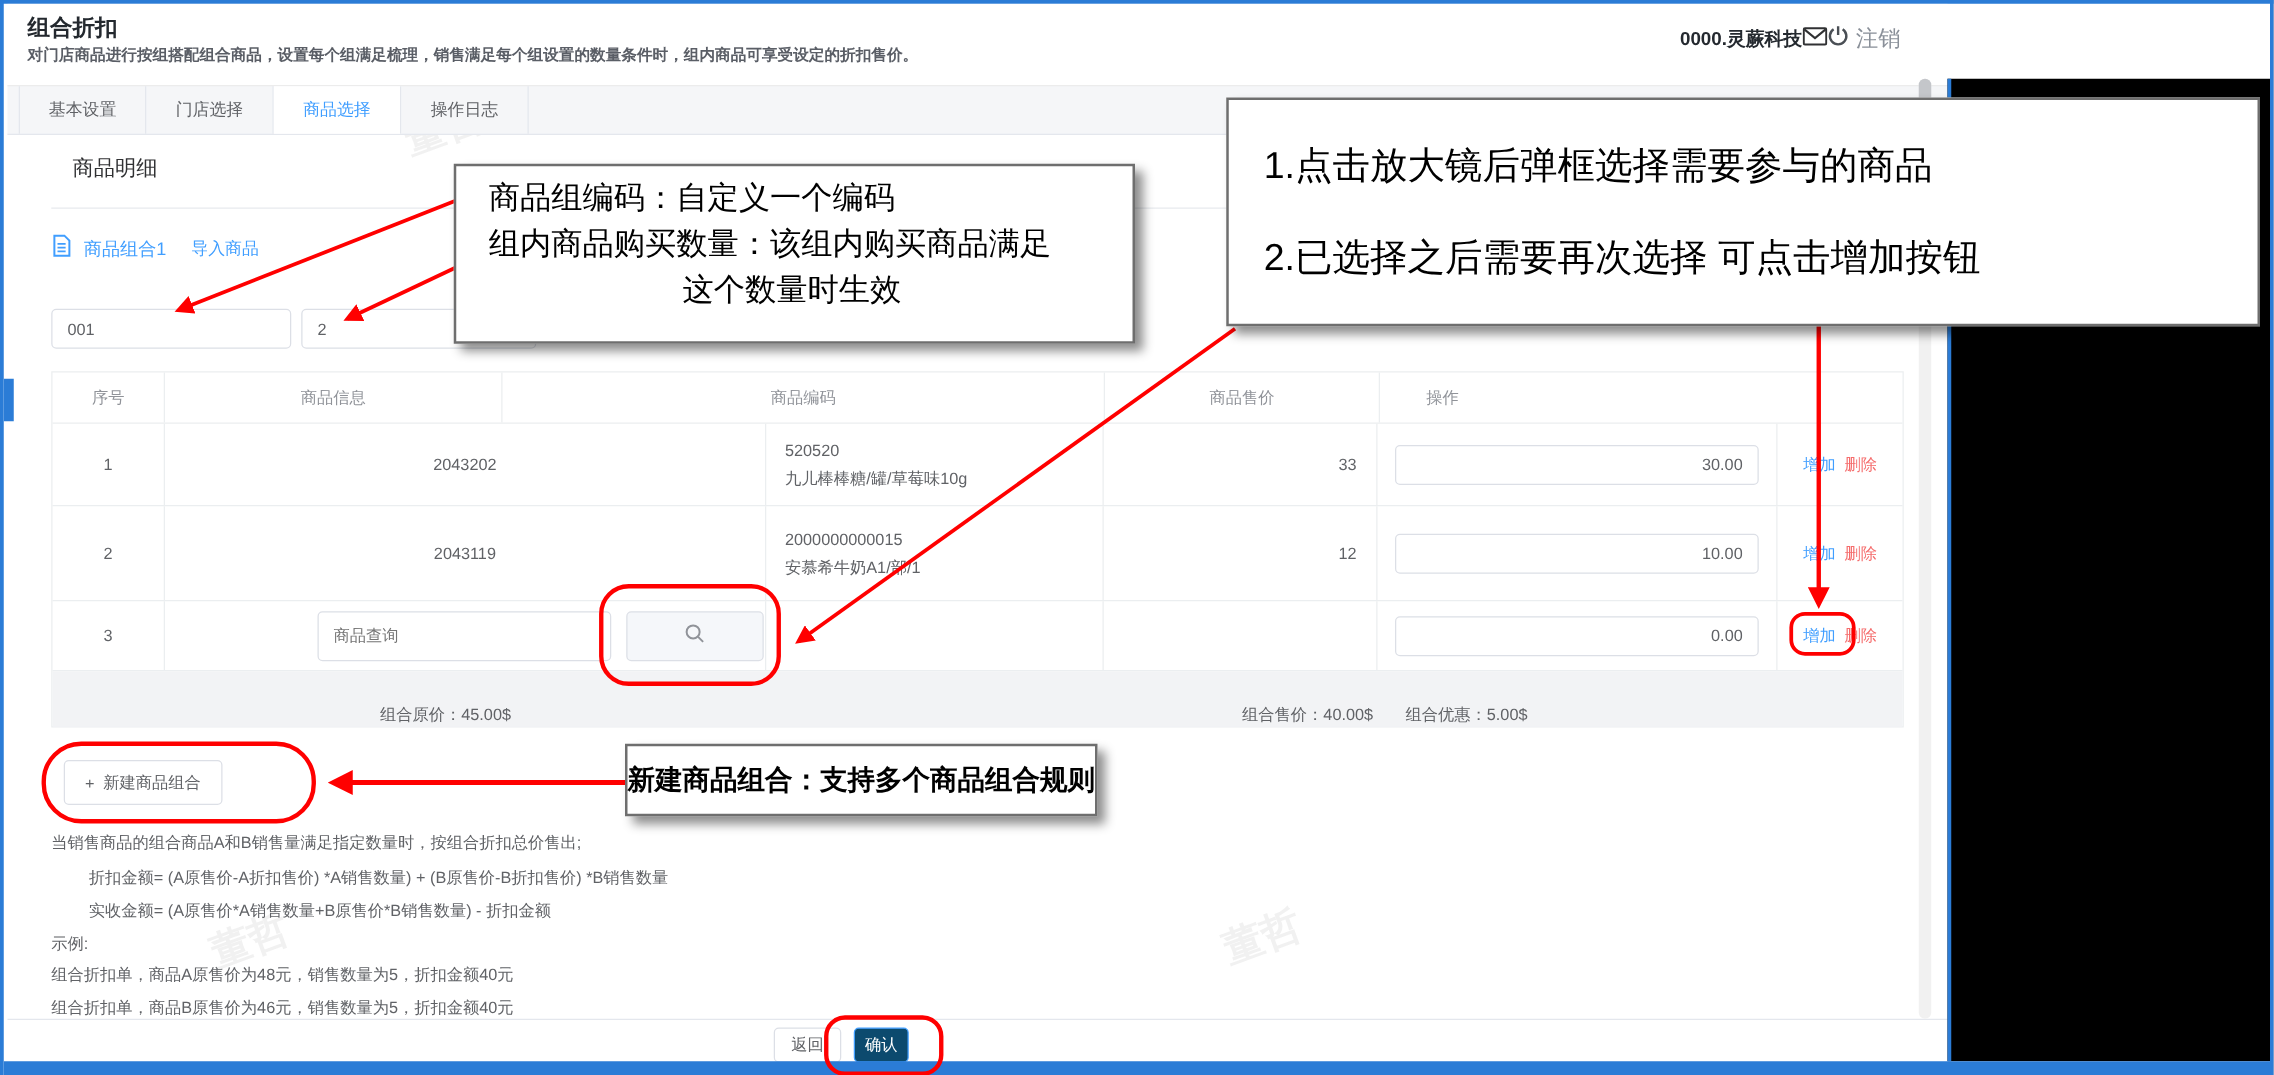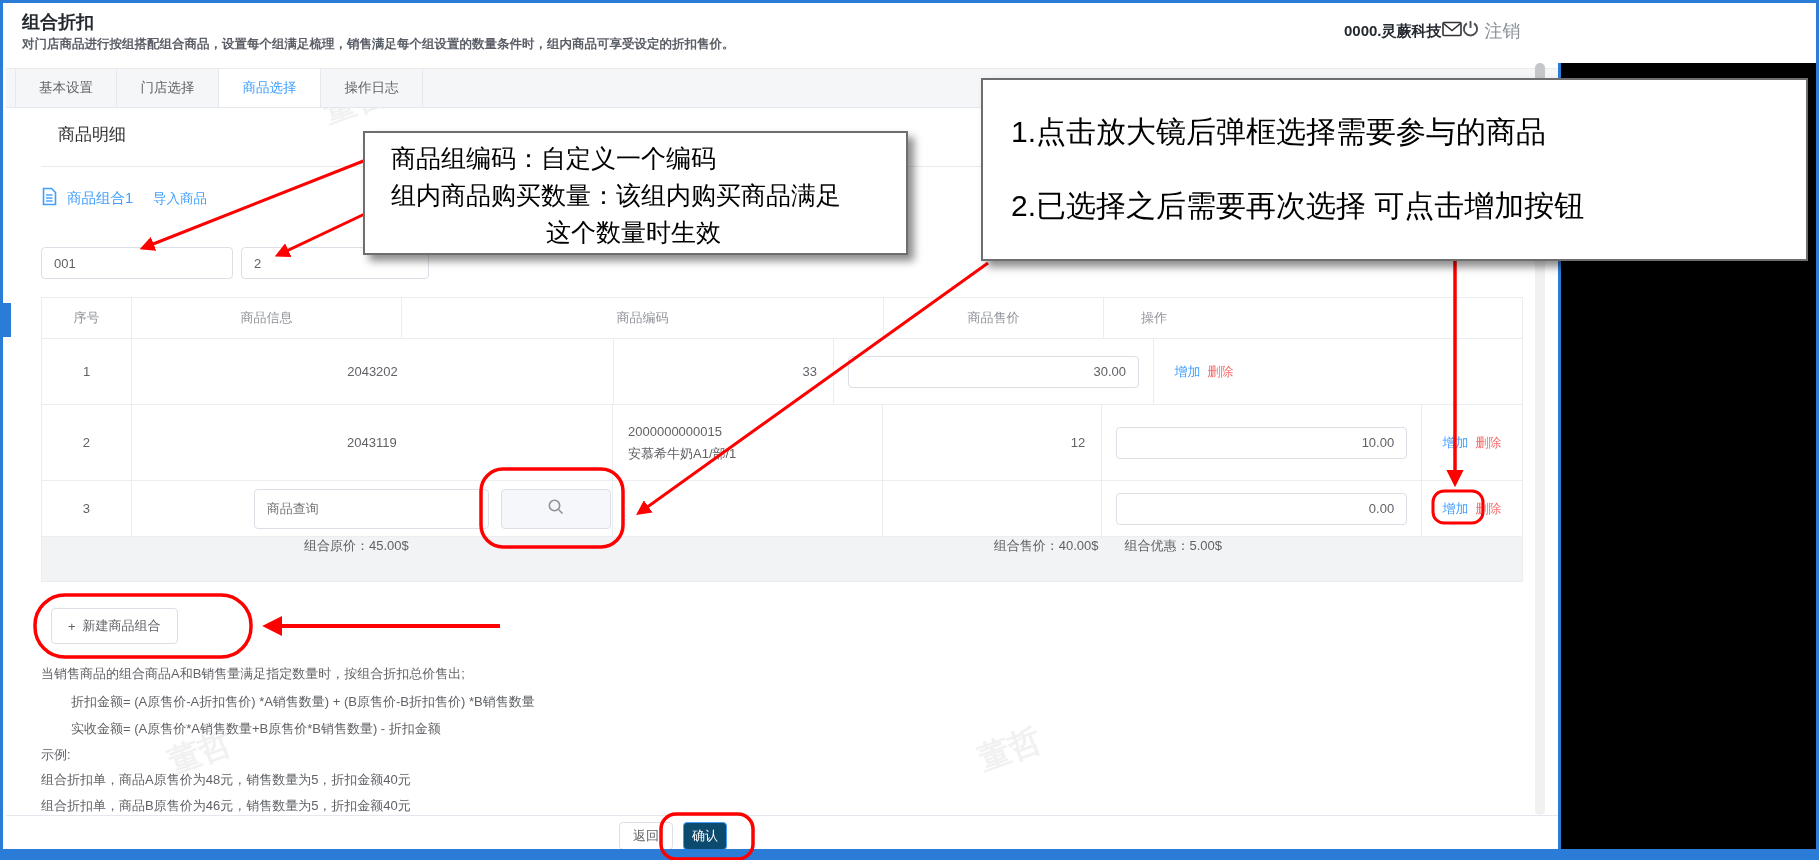--- a/index.html
+++ b/index.html
@@ -53,21 +53,21 @@
   .row-h1{ height:66px; } .row-h2{ height:76px; } .row-h3{ height:56px; }
   .info{ display:block; padding:11px 15px; }
   .info div{ line-height:22px; }
   .price-input{ margin:0 14px; width:292px; text-align:right;padding-left:40px; }
   .op-add{ color:#409eff; cursor:pointer; }
   .op-del{ color:#f56c6c; cursor:pointer; }
   .search-wrap{ margin-left:122px; display:flex; align-items:center; gap:12px; }
   .search-input{ width:235px; height:40px; }
   .search-btn{ width:110px; height:40px; background:#f5f7fa; border:1px solid #dcdfe6;
                border-radius:4px; display:flex; align-items:center; justify-content:center; cursor:pointer; }
-  .totals{ height:44px; background:#f2f3f5; display:flex; align-items:flex-start;
+  .totals{ height:44px; background:#f2f3f5; display:flex; align-items:flex-end;
            font-size:13px; color:#606266; }
   .totals .t1{ margin-left:262px; }
   .totals .t2{ margin-left:auto; }
   .totals .t3{ margin-left:26px; margin-right:300px; }
 
   
   .new-group-btn{ left:48px; top:605px; height:36px; padding:0 16px; background:#fff;
       border:1px solid #dcdfe6; border-radius:4px; display:flex; align-items:center; gap:7px;
       font-size:13px; color:#606266; cursor:pointer; }
   .notes .note{ position:absolute; font-size:13px; color:#606266; white-space:nowrap; }
@@ -82,21 +82,21 @@
 
   
   .redaction{ left:1555px; top:60px; width:261px; height:786px; background:#000;
               border-left:3px solid #2b7cd6; }
   .scroll-track{ left:1532px; top:60px; width:10px; height:752px; background:#f1f1f1; border-radius:5px; }
   .scroll-thumb{ left:1532px; top:60px; width:10px; height:80px; background:#c4c6ca; border-radius:5px; }
 
   
   .callout{ background:#fff; border:2px solid #6e6e6e; box-shadow:6px 6px 8px rgba(0,0,0,.45);
             color:#000; z-index:45; }
-  .co1{ left:360px; top:128px; width:545px; height:124px; padding:7px 0 0 26px;
+  .co1{ left:360px; top:128px; width:545px; height:144px; padding:7px 0 0 26px;
         font-size:25px; font-weight:500; line-height:37px; }
   .co1 .l3{ text-align:center; padding-right:30px; }
   .co2{ left:978px; top:75px; width:827px; height:183px; padding:0 28px; font-size:30px;
         font-weight:500; display:flex; flex-direction:column; justify-content:space-evenly; }
   .co3{ left:497px; top:592px; width:378px; height:58px; font-size:22px; font-weight:bold;
         display:flex; align-items:center; justify-content:center; }
 
   .anno-layer{ left:0; top:0; width:1819px; height:860px; z-index:40; pointer-events:none; }
   .wm{ position:absolute; font-size:32px; color:rgba(60,60,60,.07); transform:rotate(-20deg);
        font-weight:bold; pointer-events:none; }
@@ -168,20 +168,26 @@
       <div class="th c1">序号</div>
       <div class="th c3" style="justify-content:center">商品信息</div>
       <div class="th c2">商品编码</div>
       <div class="th c4" style="justify-content:center;padding-right:0">商品售价</div>
       <div class="th c6">操作</div>
     </div>
 
     <div class="tr row-h1">
       <div class="td c1">1</div>
       <div class="td c2">2043202</div>
+      <div class="td c3">
+        <div class="info">
+            <div>520520</div>
+            <div>九儿棒棒糖/罐/草莓味10g</div>
+          </div>
+      </div>
       <div class="td c4">33</div>
       <div class="td c5">
           <input class="inp price-input" value="30.00" style="">
         </div>
       <div class="td c6">
         <span class="op-add">增加</span>
         <span class="op-del">删除</span>
       </div>
     </div>
 
@@ -279,15 +285,18 @@
 
   <div class="abs callout co1">
     <div>商品组编码：自定义一个编码</div>
     <div>组内商品购买数量：该组内购买商品满足</div>
     <div class="l3">这个数量时生效</div>
   </div>
   <div class="abs callout co2">
     <div>1.点击放大镜后弹框选择需要参与的商品</div>
     <div>2.已选择之后需要再次选择 可点击增加按钮</div>
   </div>
+  <div class="abs callout co3">
+    <span>新建商品组合：支持多个商品组合规则</span>
+  </div>
 
   <div class="abs bottom-strip"></div>
 </div>
 
 </body></html>

